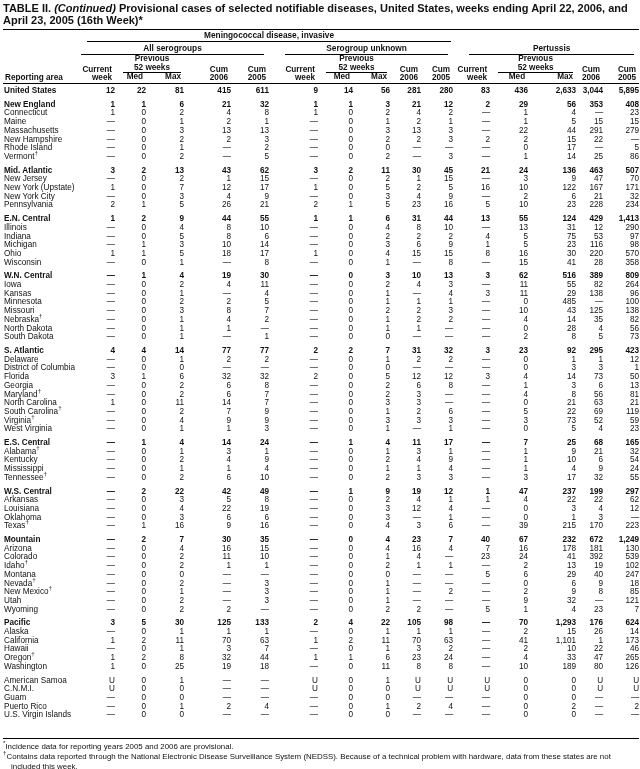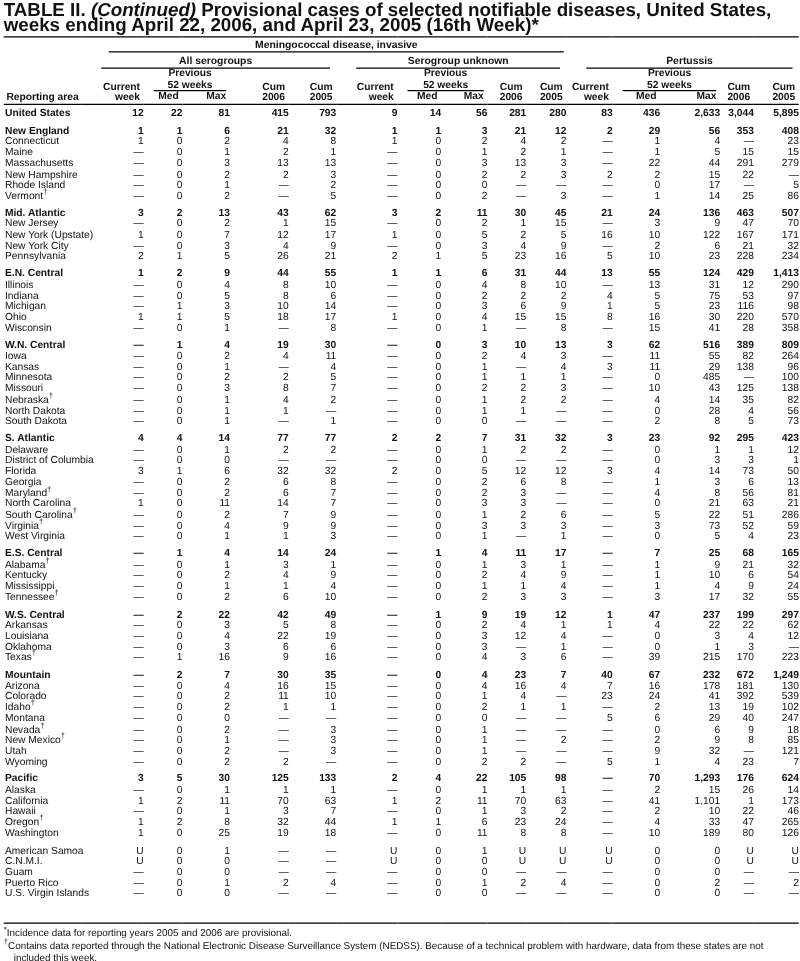--- a/index.html
+++ b/index.html
@@ -1,21 +1,21 @@
 <!DOCTYPE html>
 <html><head>
 <meta charset="utf-8">
 <style>
   html,body { margin:0; padding:0; background:#e8e8e8; }
   .page {
     width:640px; height:769px; box-sizing:border-box; background:#ffffff;
     font-family:"Liberation Sans", sans-serif; color:#111;
     padding:3px 3px 0 3px; overflow:hidden; margin:0 auto;
   }
-  .title { font-size:15px; font-weight:bold; line-height:11.6px; margin:0 0 3px 0; }
+  .title { font-size:11px; font-weight:bold; line-height:11.6px; margin:0 0 3px 0; }
   .title .cont { font-style:italic; }
 
   table.t { width:634px; border-collapse:collapse; table-layout:fixed; border-top:1px solid #000; }
   .t th, .t td { padding:0; font-size:8.2px; line-height:8.7px; vertical-align:bottom; white-space:nowrap; overflow:visible; }
   thead th { font-weight:bold; }
 
   .area-h { text-align:center; vertical-align:bottom; font-size:8.3px; padding-bottom:1px; }
   .spanner-inner { text-align:center; border-bottom:1px solid #000; margin:1px 2px 0 22px; padding-bottom:1px; font-size:8.3px; }
   .grp-cell { height:13px; }
   .grp-inner { text-align:center; border-bottom:1px solid #000; margin:1px 5px 0 16px; padding-bottom:1px; font-size:8.3px; }
@@ -151,21 +151,21 @@
         <th class="mm">Max</th>
       </tr>
     </thead>
     <tbody>
         <tr class="bold">
           <td class="area">United States</td>
           <td class="num">12</td>
           <td class="num">22</td>
           <td class="num">81</td>
           <td class="num">415</td>
-          <td class="num">793</td>
+          <td class="num">611</td>
           <td class="num">9</td>
           <td class="num">14</td>
           <td class="num">56</td>
           <td class="num">281</td>
           <td class="num">280</td>
           <td class="num">83</td>
           <td class="num">436</td>
           <td class="num">2,633</td>
           <td class="num">3,044</td>
           <td class="num">5,895</td>
@@ -772,22 +772,22 @@
           <td class="num">7</td>
           <td class="num">9</td>
           <td class="num">—</td>
           <td class="num">0</td>
           <td class="num">1</td>
           <td class="num">2</td>
           <td class="num">6</td>
           <td class="num">—</td>
           <td class="num">5</td>
           <td class="num">22</td>
-          <td class="num">51</td>
-          <td class="num">286</td>
+          <td class="num">69</td>
+          <td class="num">119</td>
         </tr>
         <tr>
           <td class="area">Virginia<sup>†</sup></td>
           <td class="num">—</td>
           <td class="num">0</td>
           <td class="num">4</td>
           <td class="num">9</td>
           <td class="num">9</td>
           <td class="num">—</td>
           <td class="num">0</td>

